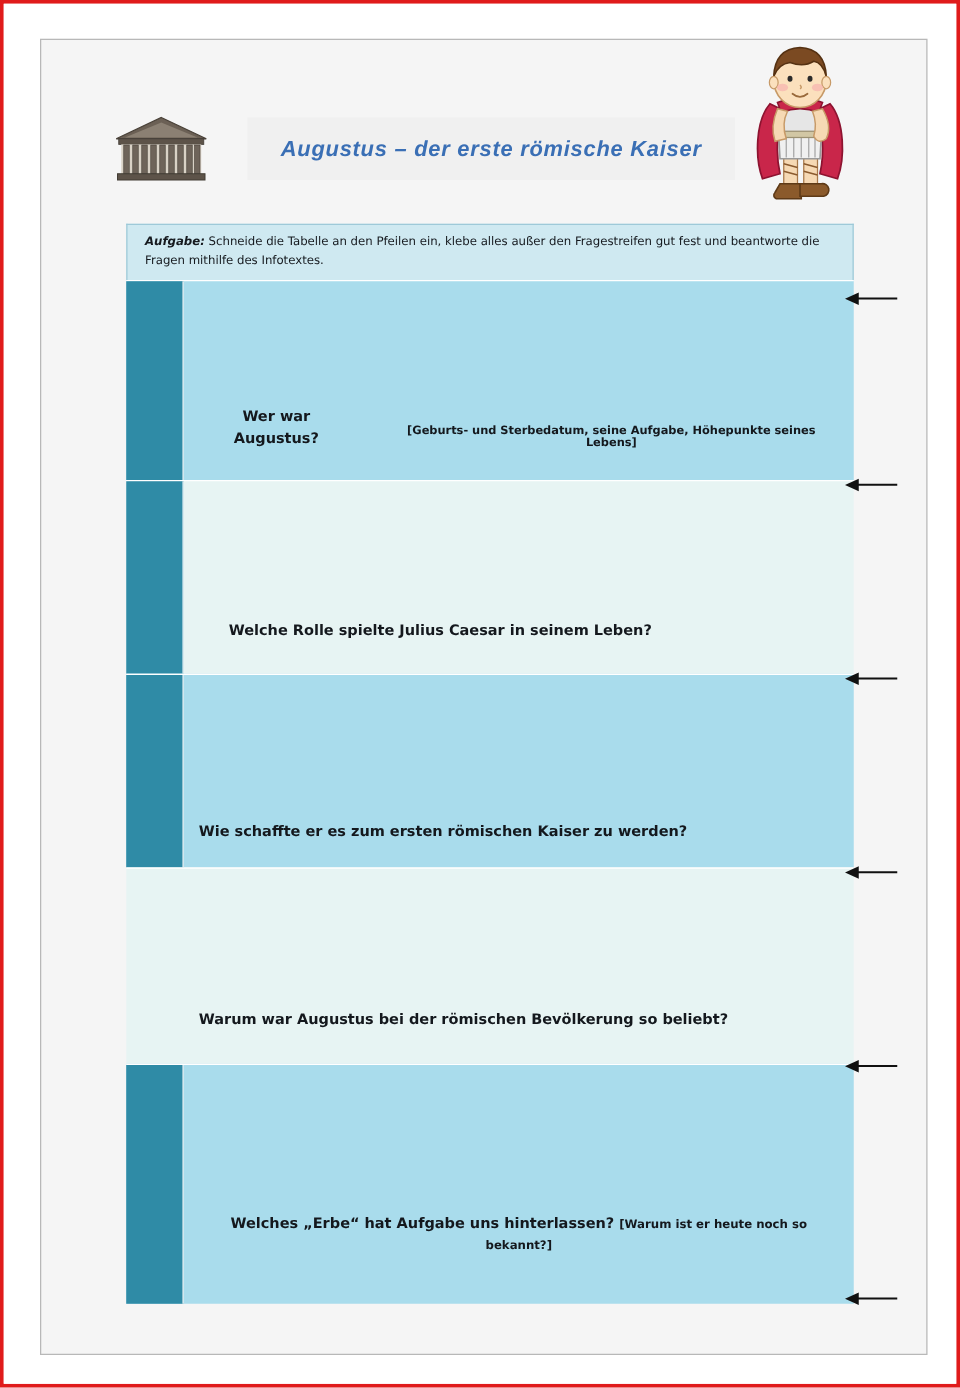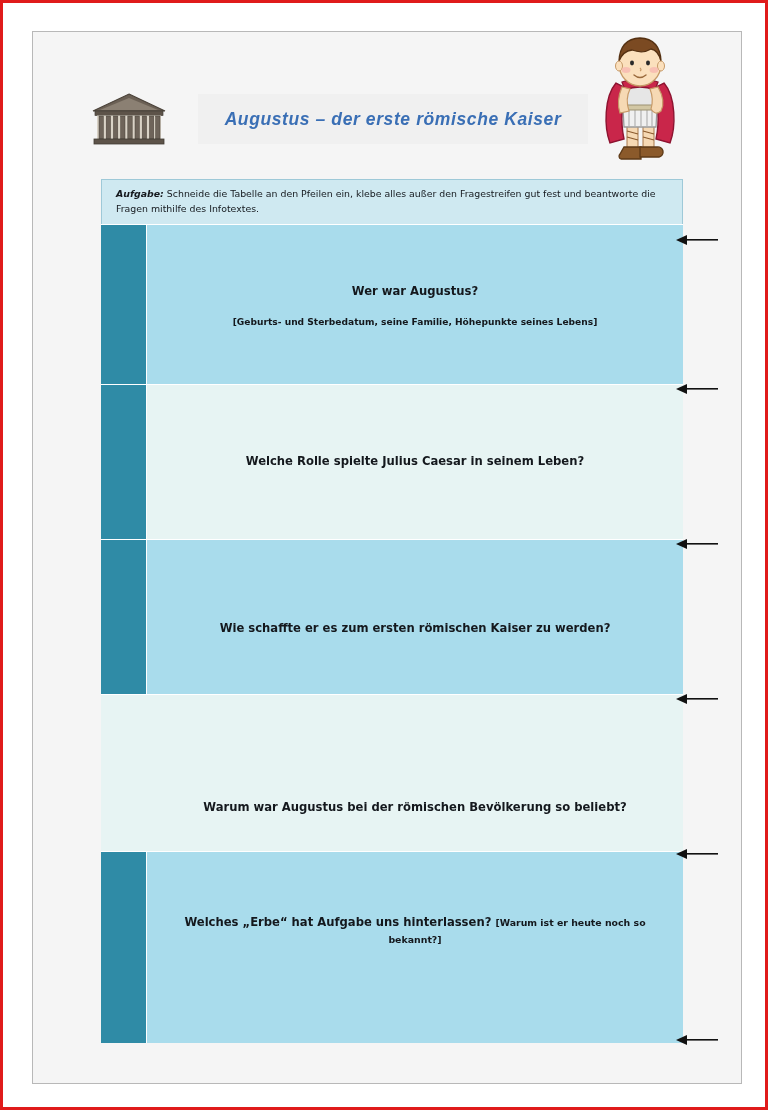--- a/index.html
+++ b/index.html
@@ -130,24 +130,25 @@
   .q-row.alt-mint   { background: #e7f4f3; }
 
   .row-tab {
     flex: 0 0 45px;
     background: #2f8ba6;
     border-right: 1px solid #ffffff;
   }
   .row-body {
     flex: 1 1 auto;
     display: flex;
-    flex-direction: column;
+    flex-direction: row;
     align-items: center;
     justify-content: flex-start;
     padding-top: 8px;
+    margin-top: 16px;
   }
 
   .q-text {
     font-family: "DejaVu Sans", sans-serif;
     font-weight: bold;
     font-size: 11.6px;
     color: #14181d;
     text-align: center;
     line-height: 1.45;
     padding: 0 12px;
@@ -283,27 +284,27 @@
       <div id="question-table">
 
         <div id="instruction-bar">
           <span id="instruction-label">Aufgabe:</span><span> Schneide die Tabelle an den Pfeilen ein, klebe alles außer den Fragestreifen gut fest und beantworte die Fragen mithilfe des Infotextes.</span>
         </div>
 
         <div class="q-row alt-blue" style="height:160px;">
           <div class="row-tab"></div>
           <div class="row-body" style="padding-top:58px;">
             <div class="q-text">Wer war Augustus?</div>
-            <div class="q-sub">[Geburts- und Sterbedatum, seine Familie, Höhepunkte seines Lebens]</div>
+            <div class="q-sub">[Geburts- und Sterbedatum, seine Aufgabe, Höhepunkte seines Lebens]</div>
           </div>
         </div>
 
         <div class="q-row alt-mint" style="height:155px;">
           <div class="row-tab"></div>
-          <div class="row-body" style="padding-top:68px;">
+          <div class="row-body" style="padding-top:68px;padding-left:24px;">
             <div class="q-text">Welche Rolle spielte Julius Caesar in seinem Leben?</div>
           </div>
         </div>
 
         <div class="q-row alt-blue" style="height:155px;">
           <div class="row-tab"></div>
           <div class="row-body" style="padding-top:80px;">
             <div class="q-text">Wie schaffte er es zum ersten römischen Kaiser zu werden?</div>
           </div>
         </div>

